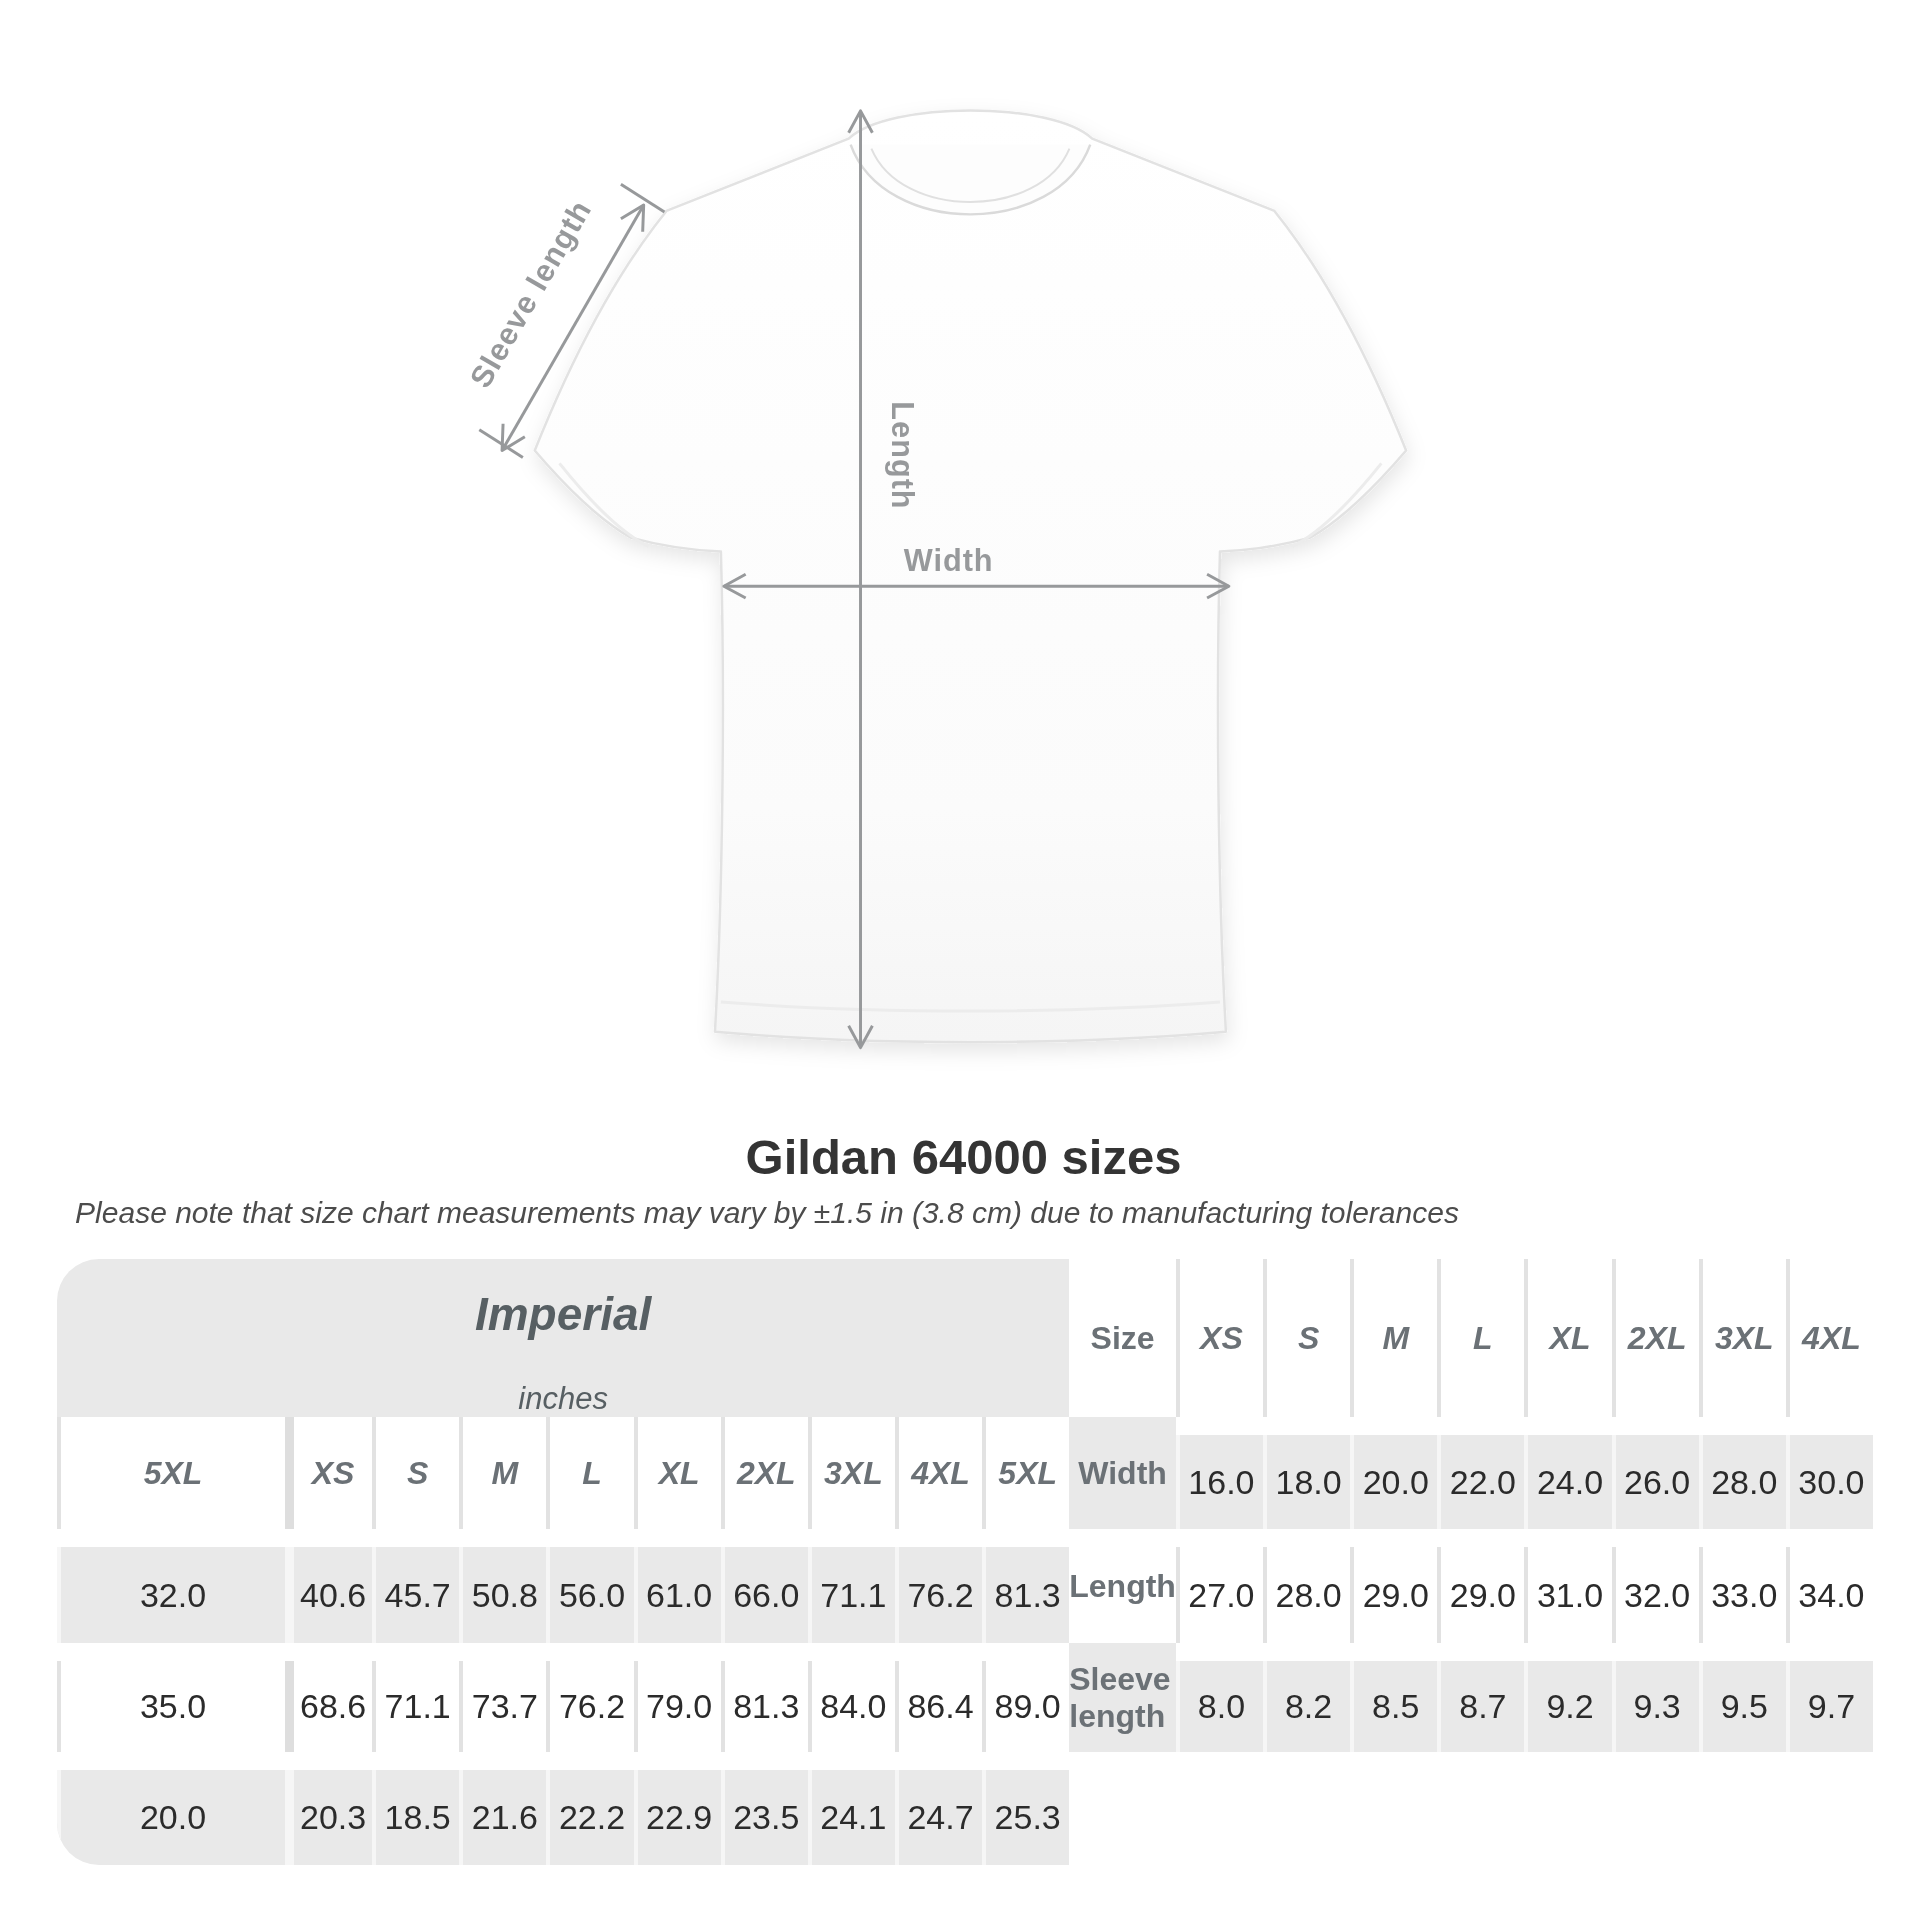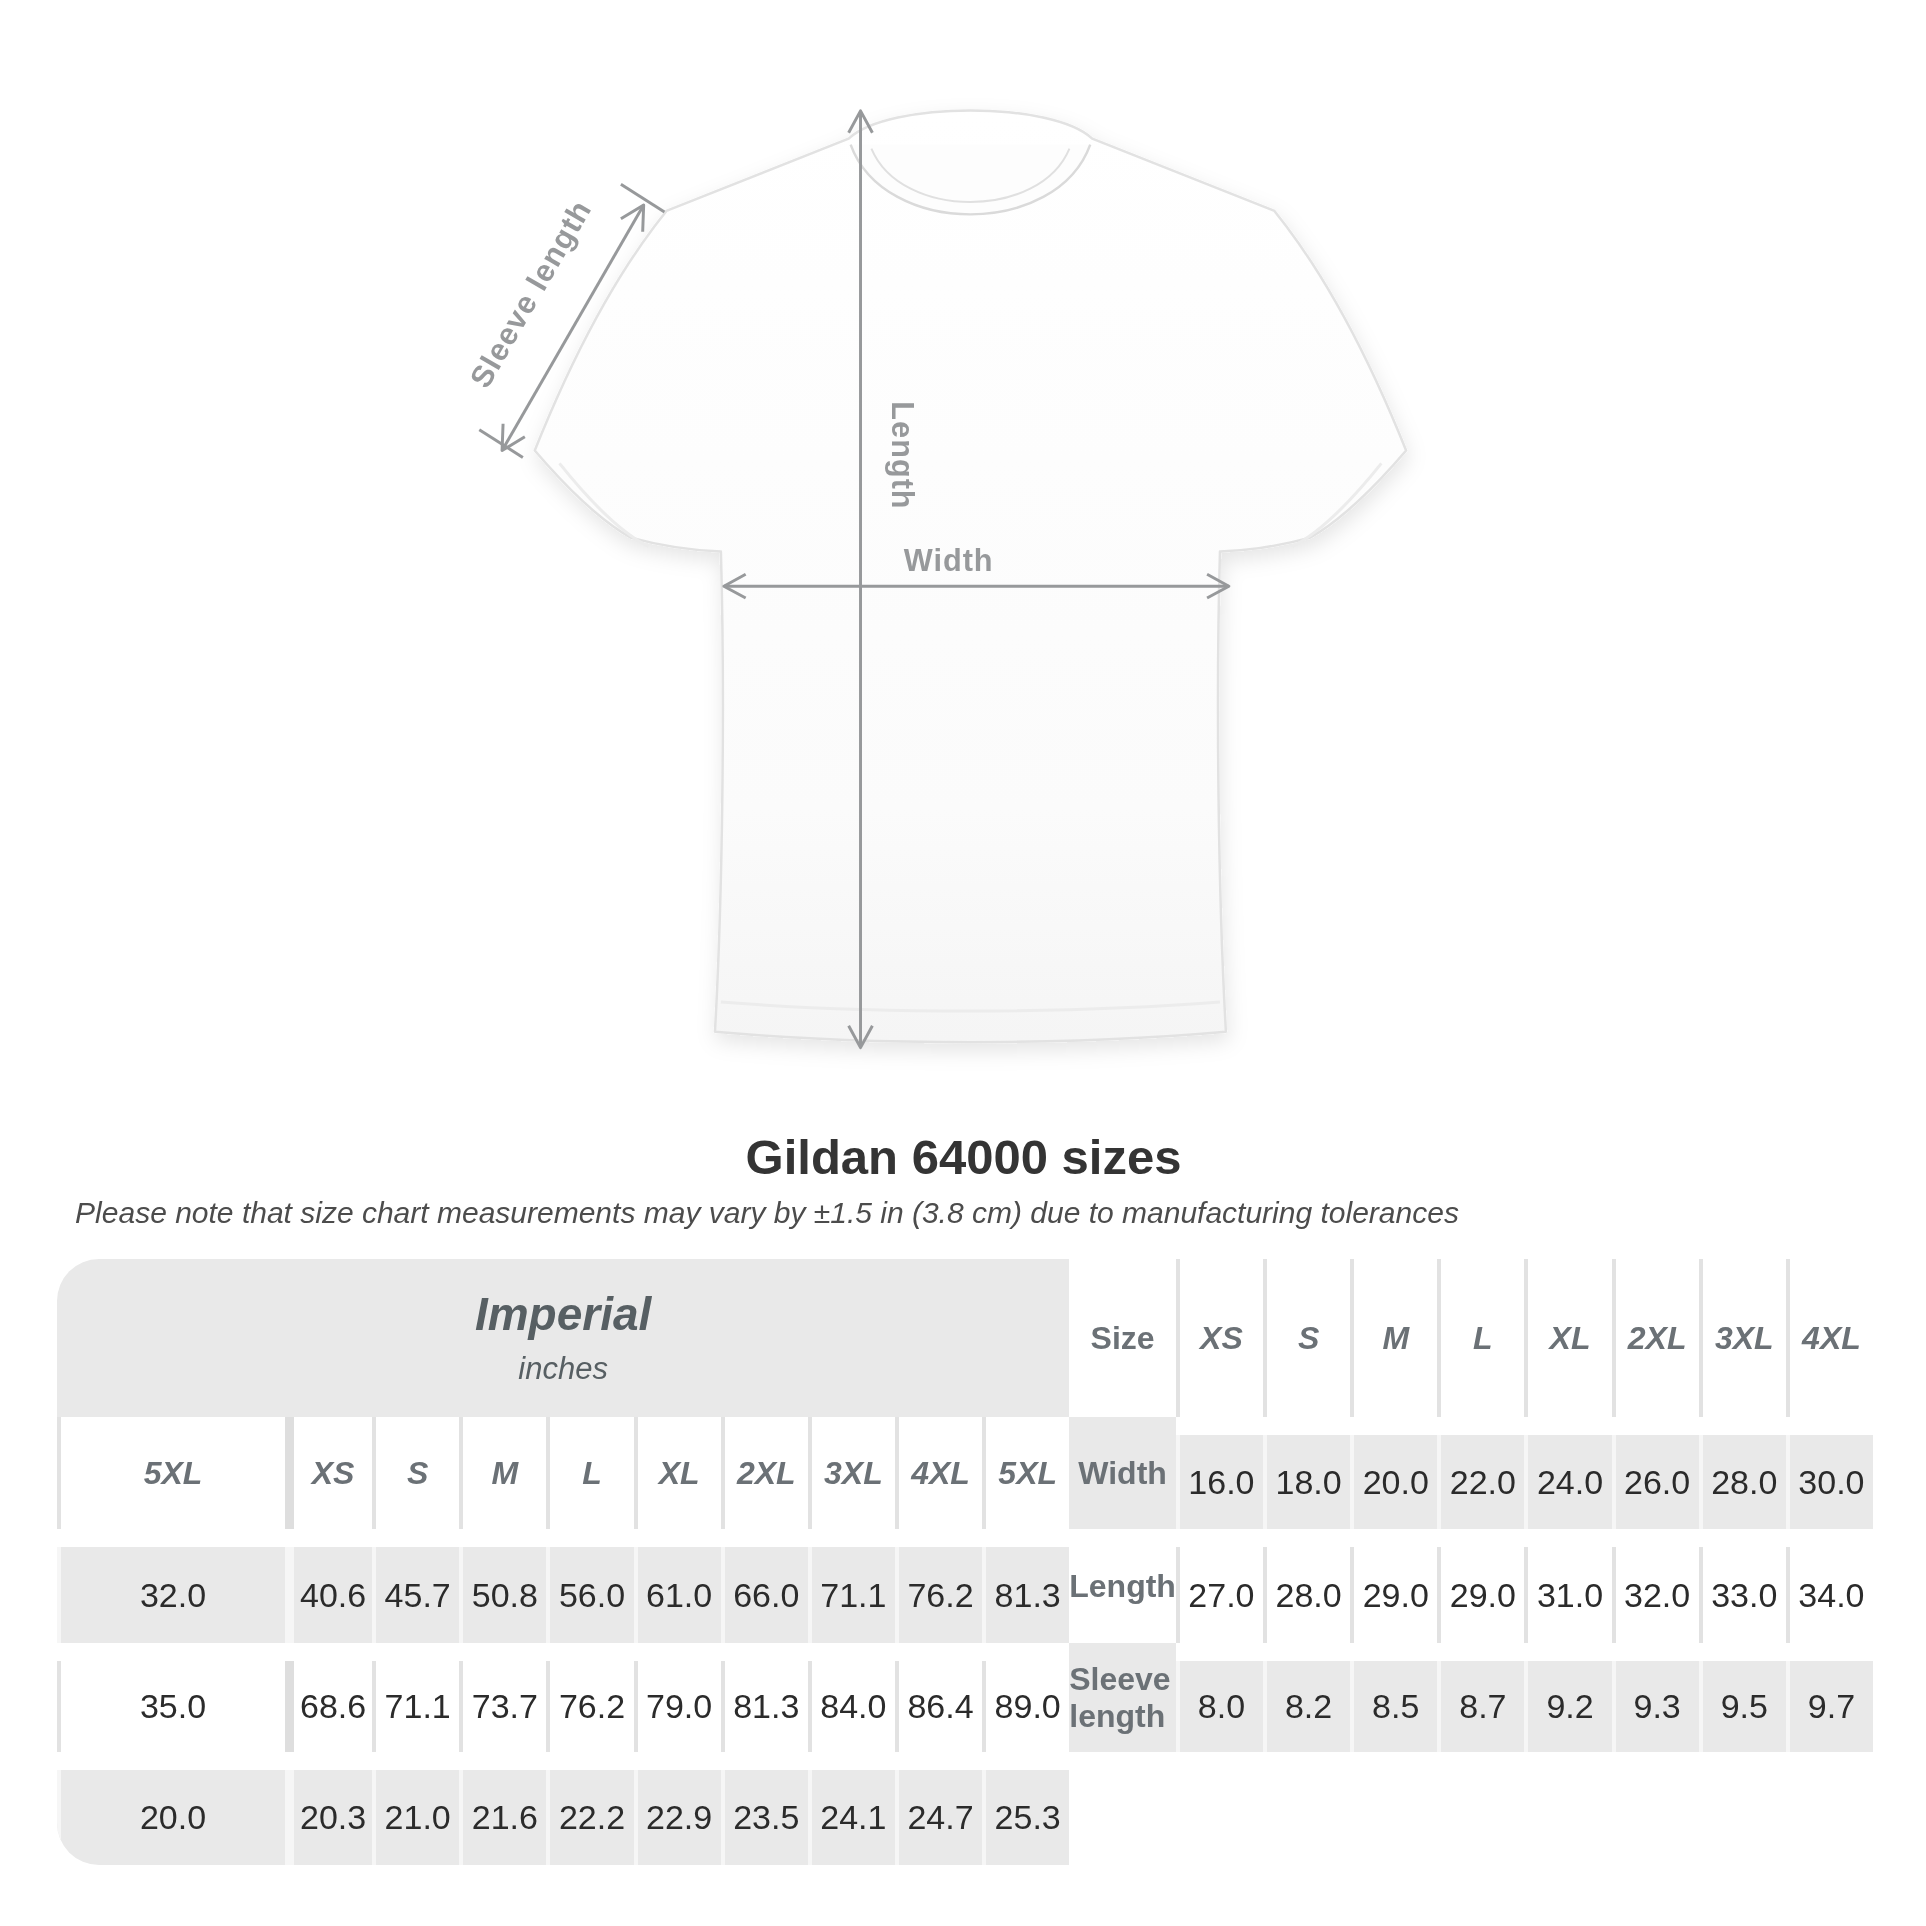--- a/index.html
+++ b/index.html
@@ -38,21 +38,21 @@
   
   .size-table{
     position:absolute;left:57px;top:1259px;width:1816px;height:606px;
     border-radius:42px;overflow:hidden;background:#ffffff;
     display:grid;
     grid-template-columns:228px repeat(18,1fr);
     grid-template-rows:158px 112px 114px 109px 113px;
   }
   .hdr{
     background:var(--band-gray);
-    display:flex;flex-direction:column;align-items:center;justify-content:flex-start;
+    display:flex;flex-direction:column;align-items:center;justify-content:space-between;
     padding-top:28px;box-sizing:border-box;
   }
   .hdr-imp{grid-column:1/11;grid-row:1;}
   .hdr-met{grid-column:11/20;grid-row:1;}
   .hdr-title{font-size:46px;font-weight:bold;font-style:italic;color:var(--unit-header-text);}
   .hdr-sub{font-size:31px;font-style:italic;color:var(--unit-header-text);margin-top:10px;font-weight:normal;}
   .c{
     display:flex;align-items:center;justify-content:center;
     box-sizing:border-box;background:#ffffff;
   }
@@ -198,21 +198,21 @@
   <div class="c g nm sep">8.0</div>
   <div class="c g nm sep">8.2</div>
   <div class="c g nm sep">8.5</div>
   <div class="c g nm sep">8.7</div>
   <div class="c g nm sep">9.2</div>
   <div class="c g nm sep">9.3</div>
   <div class="c g nm sep">9.5</div>
   <div class="c g nm sep">9.7</div>
   <div class="c g nm sep">20.0</div>
   <div class="c g nm sep sec">20.3</div>
-  <div class="c g nm sep">21.0</div>
+  <div class="c g nm sep">18.5</div>
   <div class="c g nm sep">21.6</div>
   <div class="c g nm sep">22.2</div>
   <div class="c g nm sep">22.9</div>
   <div class="c g nm sep">23.5</div>
   <div class="c g nm sep">24.1</div>
   <div class="c g nm sep">24.7</div>
   <div class="c g nm sep">25.3</div>
 </div>
 
 

